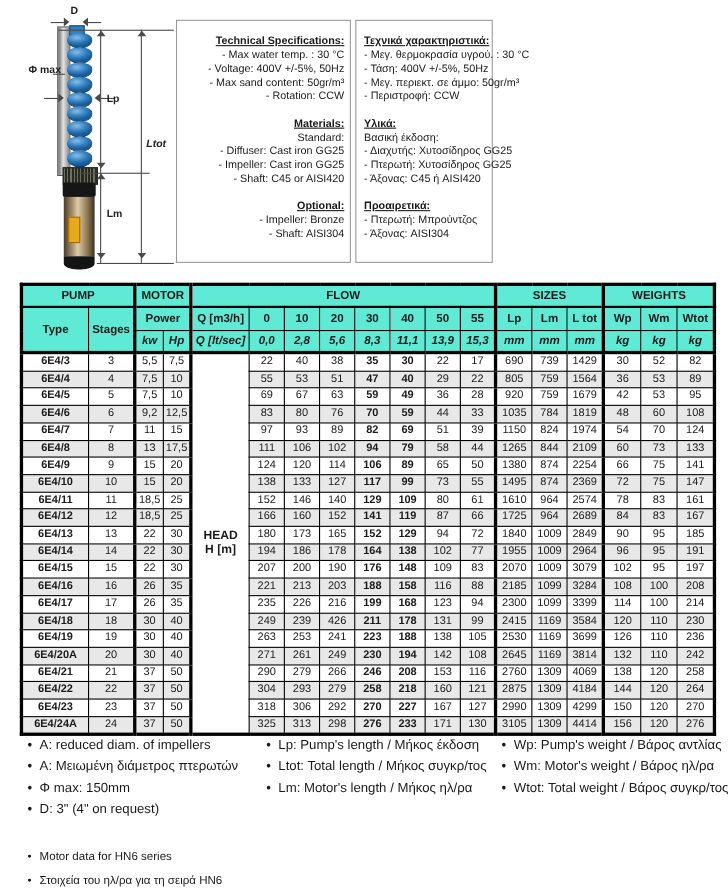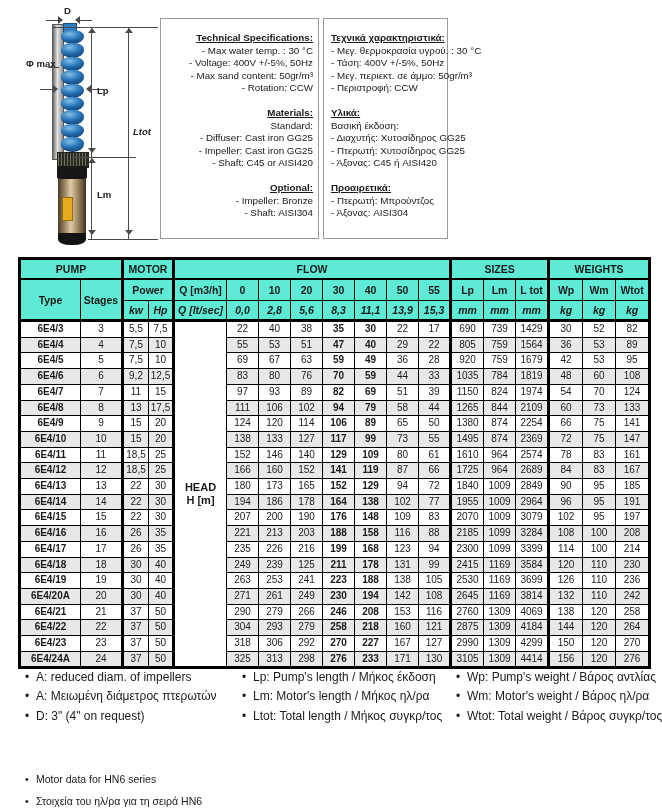--- a/index.html
+++ b/index.html
@@ -524,21 +524,21 @@
             <td>100</td>
             <td>214</td>
           </tr>
           <tr>
             <td class="b">6E4/18</td>
             <td class="sr">18</td>
             <td>30</td>
             <td class="sr">40</td>
             <td>249</td>
             <td>239</td>
-            <td>125</td>
+            <td>426</td>
             <td class="b">211</td>
             <td class="b">178</td>
             <td>131</td>
             <td class="sr">99</td>
             <td>2415</td>
             <td>1169</td>
             <td class="sr">3584</td>
             <td>120</td>
             <td>110</td>
             <td>230</td>
@@ -657,26 +657,27 @@
             <td>120</td>
             <td>276</td>
           </tr>
         </tbody>
     </table>
   </div>
 
   <div class="fnote-col fnote-c1">
       <div><span class="bullet">•</span><span>A: reduced diam. of impellers</span></div>
       <div><span class="bullet">•</span><span>A: Μειωμένη διάμετρος πτερωτών</span></div>
+      <div><span class="bullet">•</span><span>Φ max: 150mm</span></div>
       <div><span class="bullet">•</span><span>D: 3" (4" on request)</span></div>
     </div>
   <div class="fnote-col fnote-c2">
       <div><span class="bullet">•</span><span>Lp: Pump's length / Μήκος έκδοση</span></div>
+      <div><span class="bullet">•</span><span>Ltot: Total length / Μήκος συγκρ/τος</span></div>
       <div><span class="bullet">•</span><span>Lm: Motor's length / Μήκος ηλ/ρα</span></div>
-      <div><span class="bullet">•</span><span>Ltot: Total length / Μήκος συγκρ/τος</span></div>
     </div>
   <div class="fnote-col fnote-c3">
       <div><span class="bullet">•</span><span>Wp: Pump's weight / Βάρος αντλίας</span></div>
       <div><span class="bullet">•</span><span>Wm: Motor's weight / Βάρος ηλ/ρα</span></div>
       <div><span class="bullet">•</span><span>Wtot: Total weight / Βάρος συγκρ/τος</span></div>
     </div>
   <div class="bottom-notes" id="bottom-notes">
       <div style="font-weight: normal;"><span class="bullet">•</span><span>Motor data for HN6 series</span></div>
       <div><span class="bullet">•</span><span>Στοιχεία του ηλ/ρα για τη σειρά HN6</span></div>
     </div>

